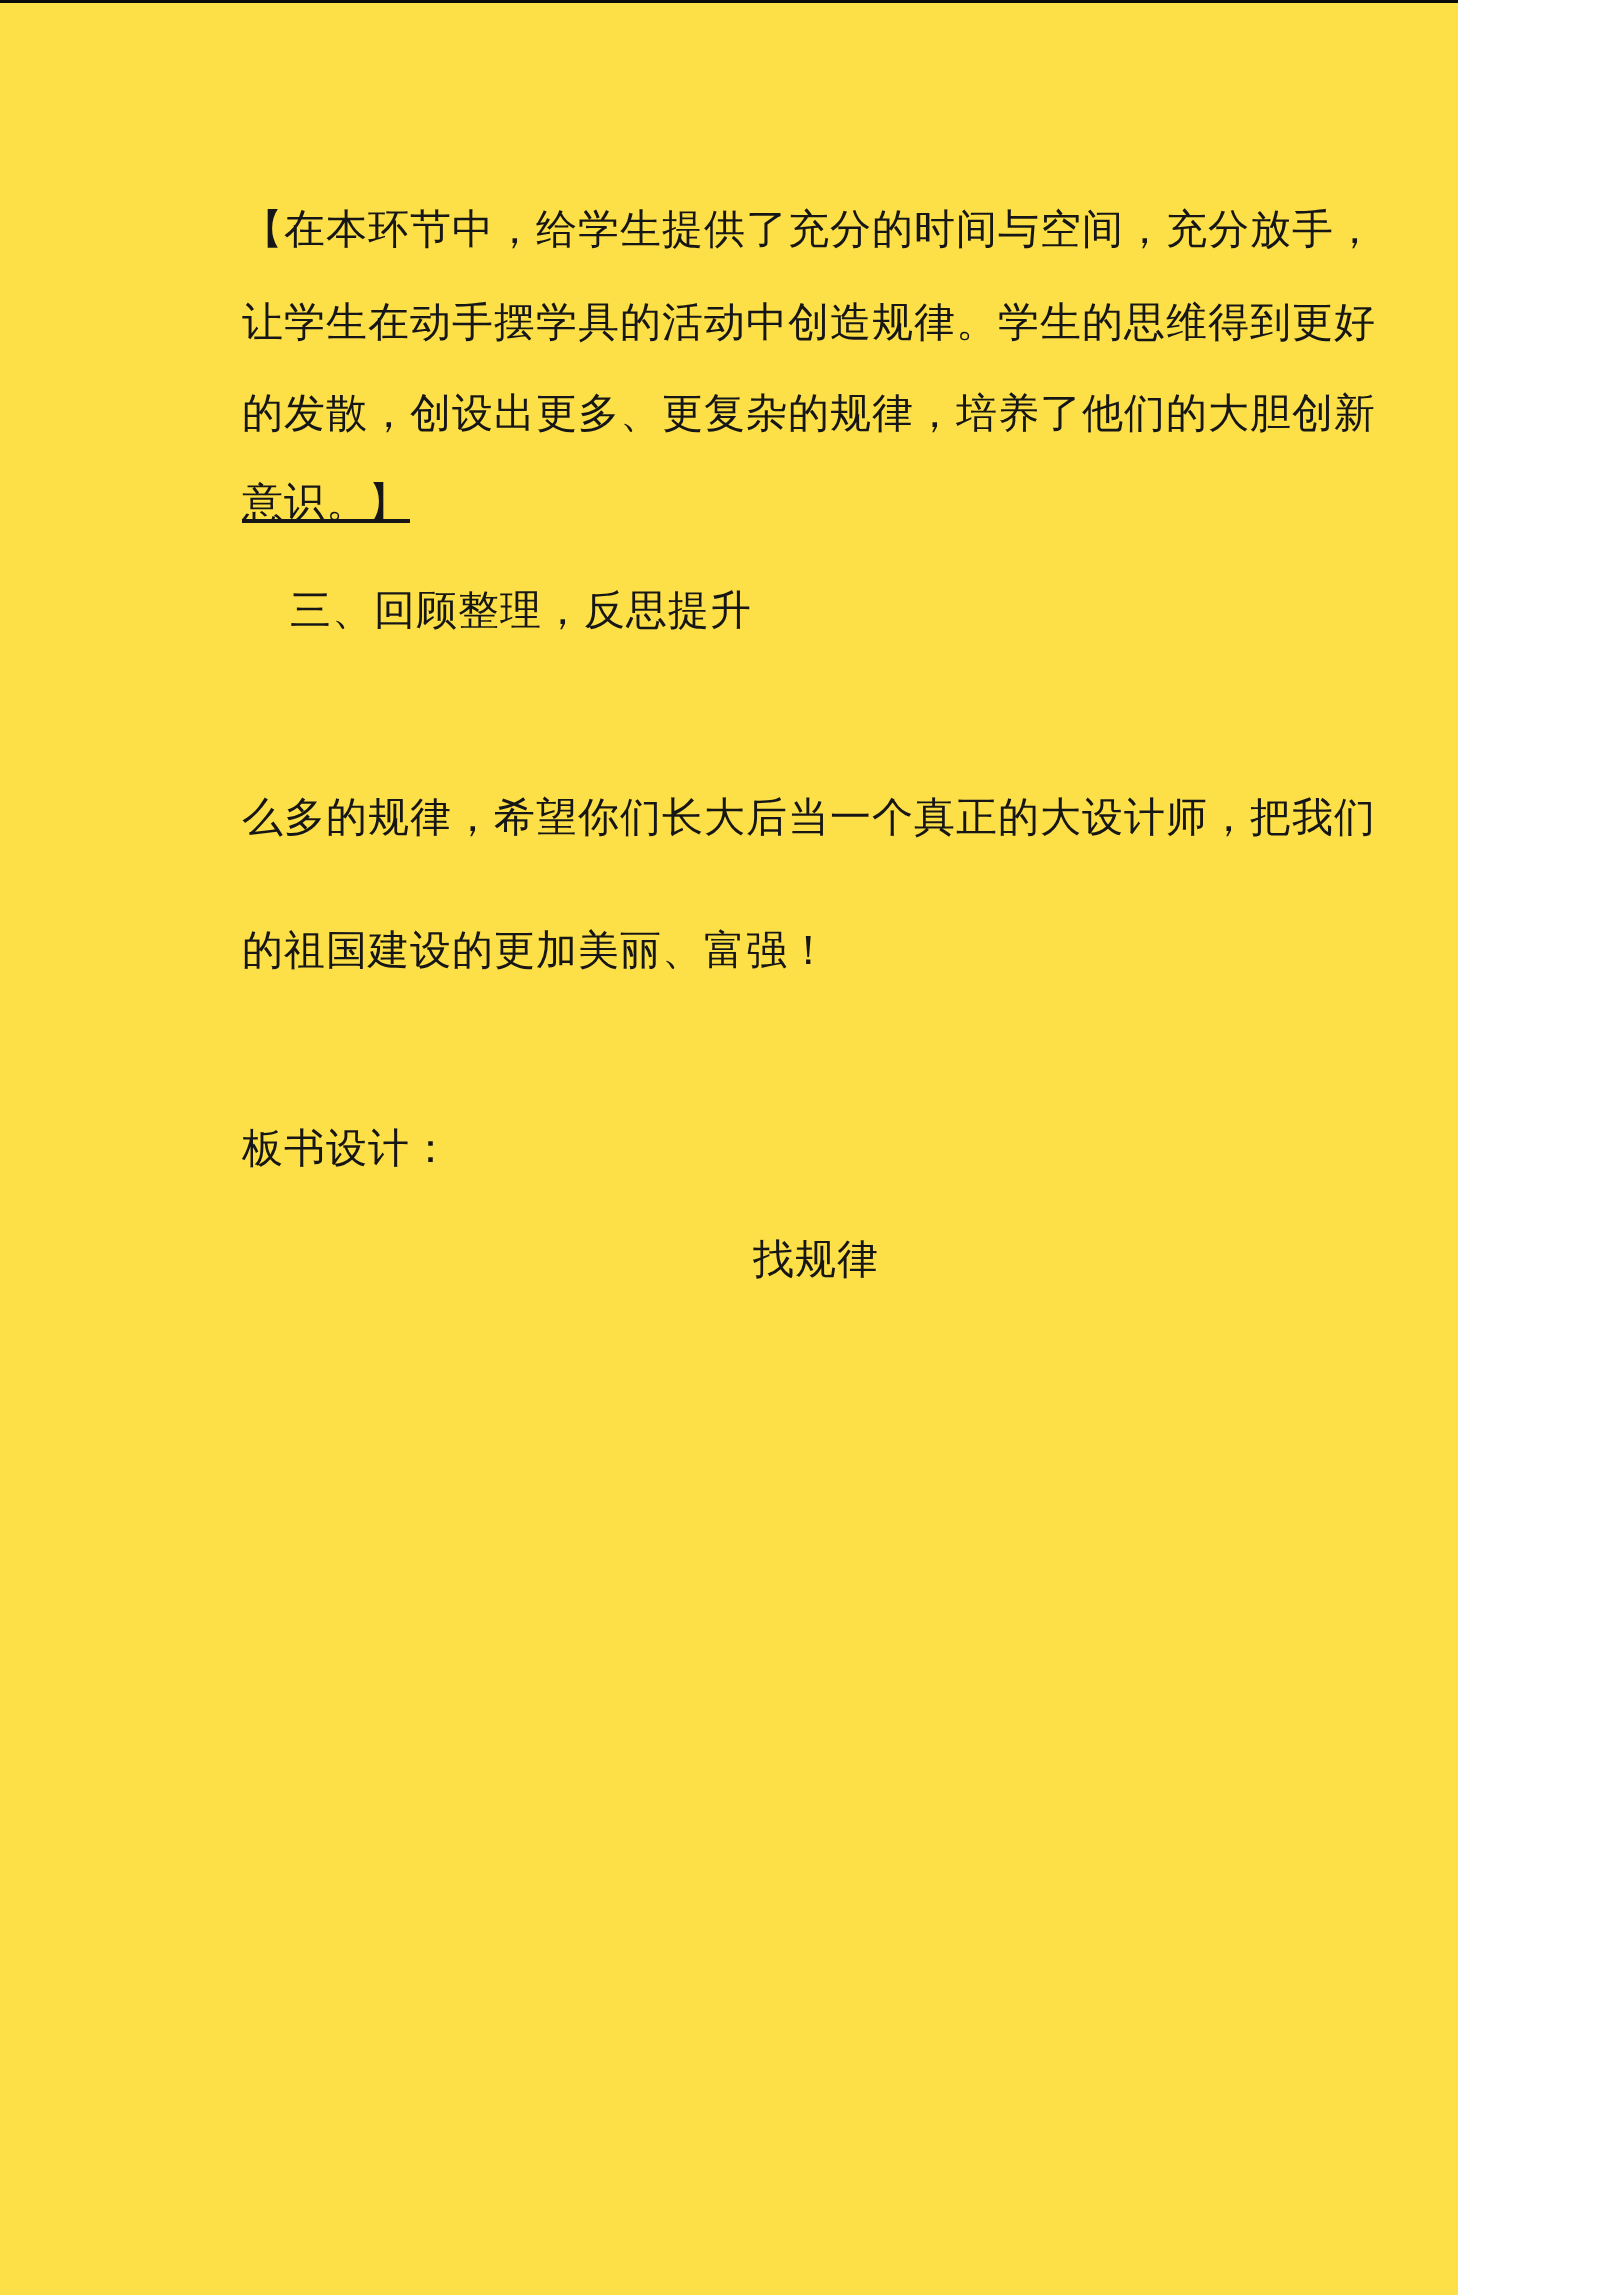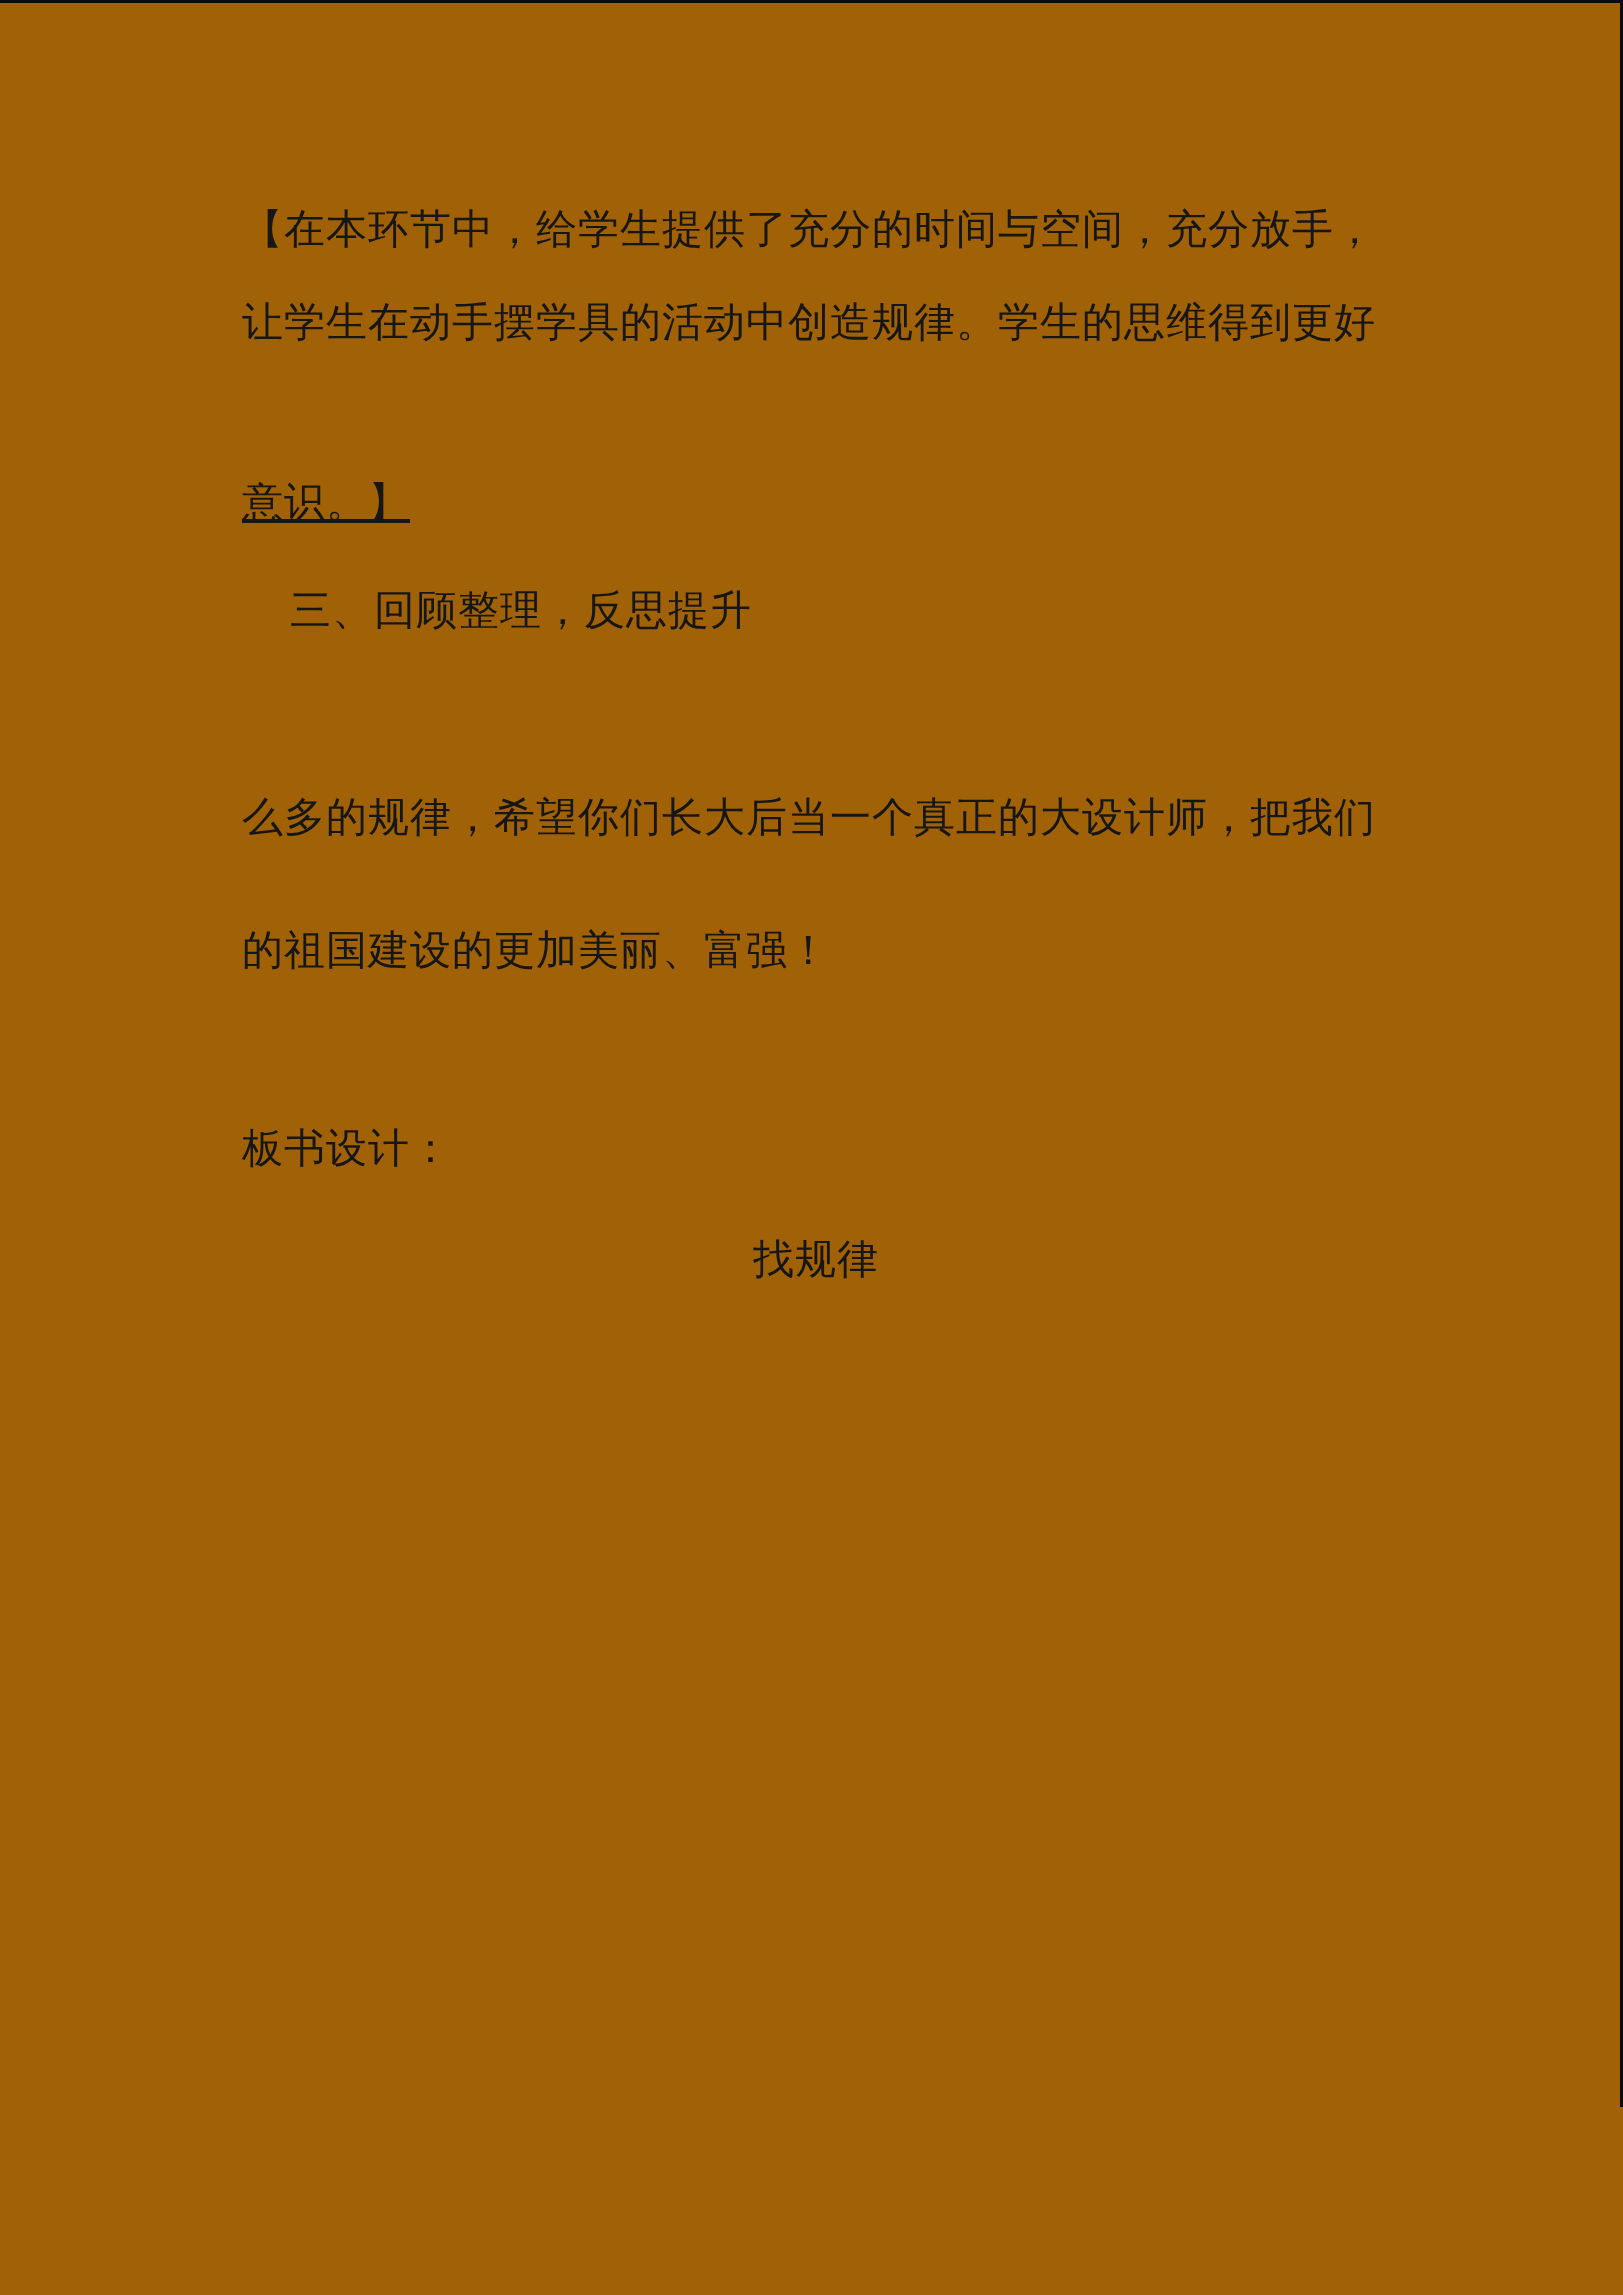--- a/index.html
+++ b/index.html
@@ -2,23 +2,23 @@
 <html style="font-size:11px"><head>
   <meta charset="utf-8">
   <style>
     html, body {
       margin: 0;
       padding: 0;
       background: #ffffff;
     }
     .page {
       position: relative;
-      width: 1623px;
+      width: 1458px;
       height: 2295px;
-      background: #a16207;
+      background: #fde047;
       overflow: hidden;
       font-family: "Liberation Serif", "DejaVu Serif", serif;
     }
     .top-border {
       position: absolute;
       left: 0;
       top: 0;
       width: 1623px;
       height: 3.4px;
       background: #0a0a0a;
@@ -55,20 +55,21 @@
   </style>
 </head>
 <body>
 
 <div class="page">
   <div class="top-border"></div>
   <div class="right-border"></div>
 
   <div class="line l-c1">【在本环节中，给学生提供了充分的时间与空间，充分放手，</div>
   <div class="line l-c2">让学生在动手摆学具的活动中创造规律。学生的思维得到更好</div>
+  <div class="line l-c3">的发散，创设出更多、更复杂的规律，培养了他们的大胆创新</div>
   <div class="line l-c4">意识。】</div>
 
   <div class="line l-heading">三、回顾整理，反思提升</div>
 
   <div class="line l-t2">么多的规律，希望你们长大后当一个真正的大设计师，把我们</div>
   <div class="line l-t3">的祖国建设的更加美丽、富强！</div>
 
   <div class="line l-board-label">板书设计：</div>
   <div class="line l-board-title">找规律</div>
 </div>

